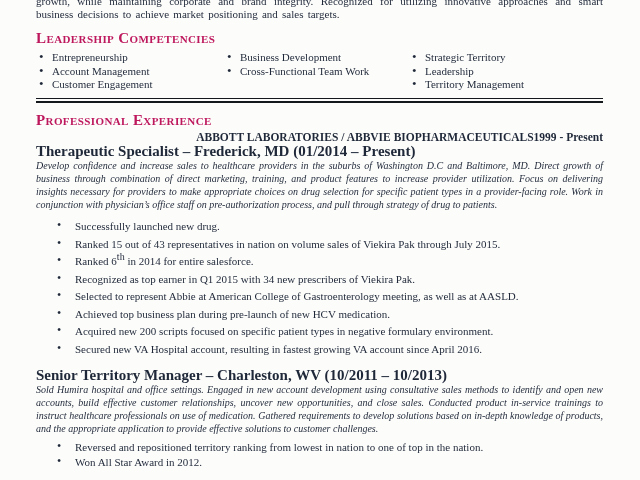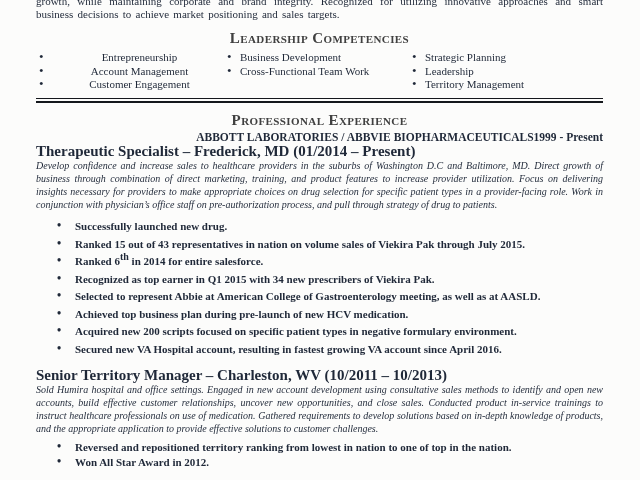--- a/index.html
+++ b/index.html
@@ -10,26 +10,26 @@
     color:#1f2838;
   }
   .page { padding:0 37px 0 36px; margin-top:-5px; }
 
   .summary {
     font-size:11px; line-height:13px; text-align:justify; margin:0;
     word-spacing:1.5px;
   }
 
   .section-heading {
-    text-align:center; font-weight:bold; font-variant:small-caps;
-    font-size:15px; letter-spacing:0.4px; margin:9px 0 0 0; color:#404040;
+    text-align:left; font-weight:bold; font-variant:small-caps;
+    font-size:15px; letter-spacing:0.4px; margin:9px 0 0 0; color:#be185d;
   }
 
   .competencies { display:flex; margin-top:4px; font-size:11px; line-height:13.5px; padding-left:3px; }
-  .comp-col-1 { width:188px;text-align:center; }
+  .comp-col-1 { width:188px; }
   .comp-col-2 { width:185px; }
   .comp-col-3 { flex:1; }
   .comp-item { position:relative; padding-left:13px; }
   .comp-item::before { content:"\2022"; position:absolute; left:0; top:-1px; font-size:13px; }
 
   .rule {
     margin-top:6px; height:2px;
     border-top:1.5px solid #14171c; border-bottom:2px solid #14171c;
   }
 
@@ -41,21 +41,21 @@
   }
 
   .role-title { font-weight:bold; font-size:15px; line-height:14px; }
 
   .role-summary {
     font-style:italic; font-size:10px; line-height:13.2px;
     text-align:justify; margin:1px 0 0 0;
   }
 
   ul.bullets { list-style:none; margin:9px 0 0 0; padding:0 0 0 21px; font-size:11px; line-height:13px; }
-  ul.bullets li { position:relative; padding-left:18px; margin-bottom:4.5px;font-weight:bold; }
+  ul.bullets li { position:relative; padding-left:18px; margin-bottom:4.5px; }
   ul.bullets li::before { content:"\2022"; position:absolute; left:0; top:-1px; font-size:12px; }
   ul.bullets-tight { margin-top:5px; }
   ul.bullets-tight li { margin-bottom:2px; }
 
   sup { font-size:10px; line-height:0; vertical-align:super; }
 
   .role-block-2 { margin-top:12px; }
 </style>
 </head>
 <body>
@@ -70,21 +70,21 @@
     <div class="comp-col-1">
       <div class="comp-item">Entrepreneurship</div>
       <div class="comp-item">Account Management</div>
       <div class="comp-item">Customer Engagement</div>
     </div>
     <div class="comp-col-2">
       <div class="comp-item">Business Development</div>
       <div class="comp-item">Cross-Functional Team Work</div>
     </div>
     <div class="comp-col-3">
-      <div class="comp-item">Strategic Planning</div>
+      <div class="comp-item">Strategic Territory</div>
       <div class="comp-item">Leadership</div>
       <div class="comp-item">Territory Management</div>
     </div>
   </div>
 
   <div class="rule"></div>
 
   <div class="section-heading exp-heading">Professional Experience</div>
 
   <div class="company-row">

